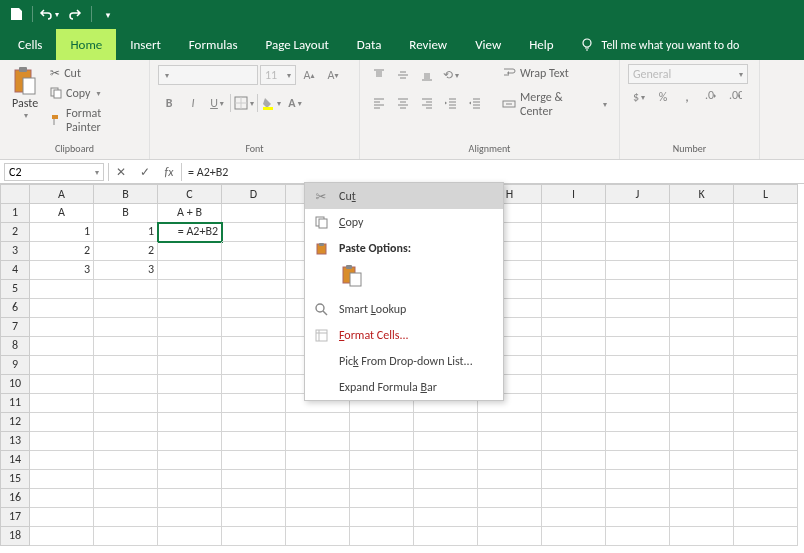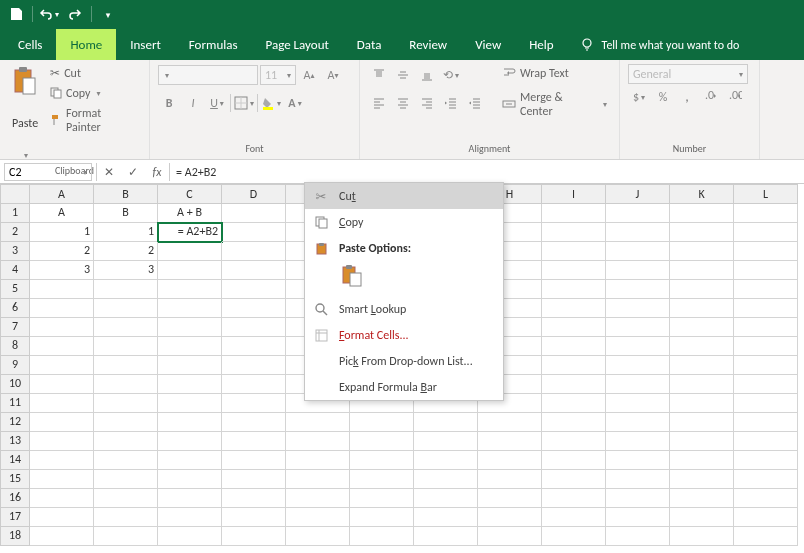--- a/index.html
+++ b/index.html
@@ -15,32 +15,32 @@
 .tab { color:#fff; padding:8px 14px; cursor:pointer; font-size:13px; }
 .tab.active { background:#bef264; color:#0d6b3e; }
 .tab.file { background:transparent; }
 .tellme { display:flex; align-items:center; gap:8px; color:#fff; padding:8px 12px; font-size:13px; }
 
 
 .ribbon { height:100px; background:#f3f2f1; border-bottom:1px solid #d4d4d4; display:flex; }
 .group { border-right:1px solid #e1e1e1; padding:4px 8px 2px 8px; display:flex; flex-direction:column; justify-content:space-between; }
 .group-label { text-align:center; font-size:10px; color:#666; padding:2px 0; }
 .group-body { flex:1; display:flex; align-items:flex-start; gap:4px; }
-.big-btn { display:flex; flex-direction:column; align-items:center; gap:20px; padding:2px 4px; color:#444; }
+.big-btn { display:flex; flex-direction:column; align-items:center; gap:0; padding:2px 4px; color:#444; }
 .small-btn { display:flex; align-items:center; gap:4px; color:#666; padding:2px 4px; font-size:12px; }
 .col { display:flex; flex-direction:column; gap:2px; }
 .row { display:flex; align-items:center; gap:2px; }
 .ctrl { border:1px solid #ccc; background:#fff; padding:1px 4px; color:#999; font-size:12px; display:flex; align-items:center; min-height:20px; }
 .ctrl.disabled { background:#f5f5f5; color:#bbb; }
 .icon-btn { width:22px; height:22px; display:flex; align-items:center; justify-content:center; color:#888; }
 .dd { font-size:8px; color:#888; margin-left:2px; }
 
 
 .fbar { height:24px; border-bottom:1px solid #ccc; display:flex; align-items:center; background:#fff; }
-.namebox { width:88px; border:1px solid #ccc; margin:2px 4px; padding:1px 4px; font-size:12px; display:flex; align-items:center; justify-content:space-between; }
+.namebox { width:100px; border:1px solid #ccc; margin:2px 4px; padding:1px 4px; font-size:12px; display:flex; align-items:center; justify-content:space-between; }
 .fbar-btn { width:24px; height:20px; display:flex; align-items:center; justify-content:center; color:#666; }
 .fbar-input { flex:1; padding:2px 6px; font-size:12px; color:#333; }
 .vsep { width:1px; height:18px; background:#ccc; }
 
 
 .grid { position:relative; }
 .colheads { display:flex; height:20px; }
 .corner { width:30px; height:20px; background:#f0f0f0; border:1px solid #ccc; }
 .colhead { width:64px; height:20px; background:#f0f0f0; border:1px solid #ccc; border-left:none; text-align:center; font-size:12px; color:#333; line-height:18px; }
 .gridrow { display:flex; height:19px; }

